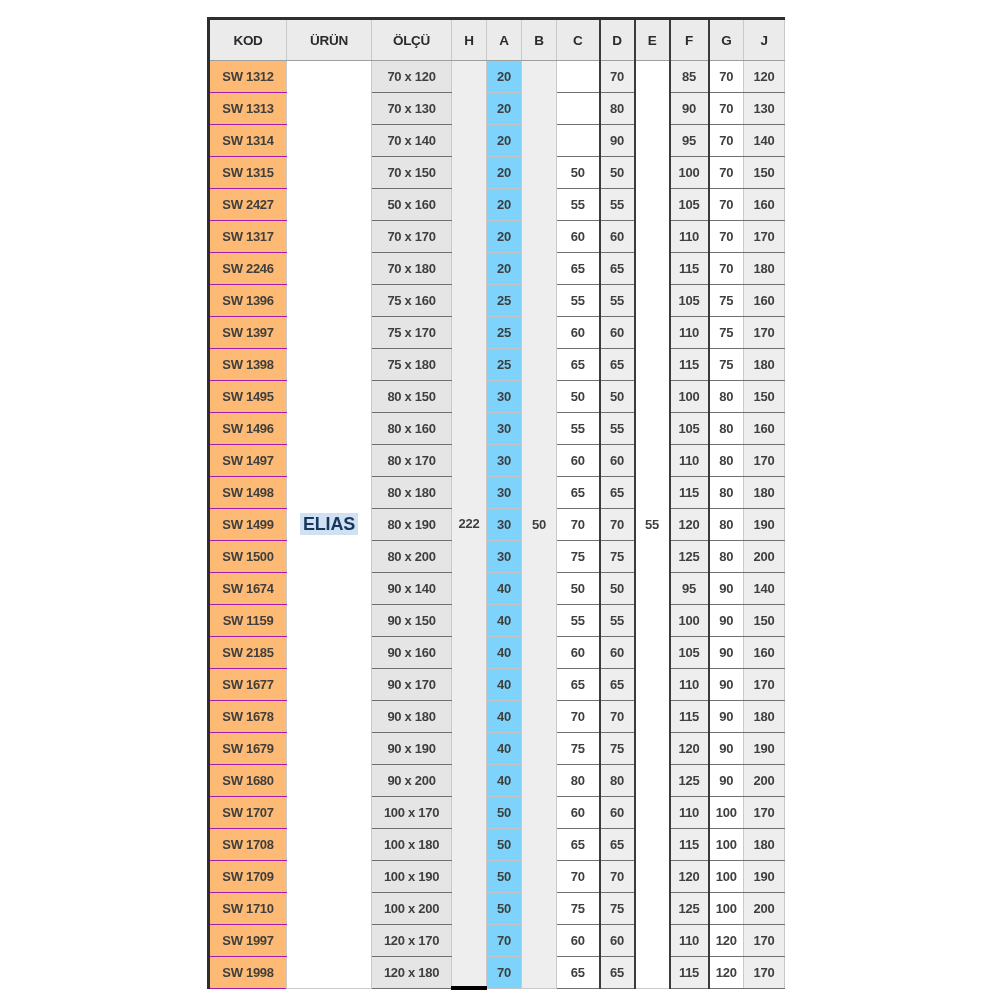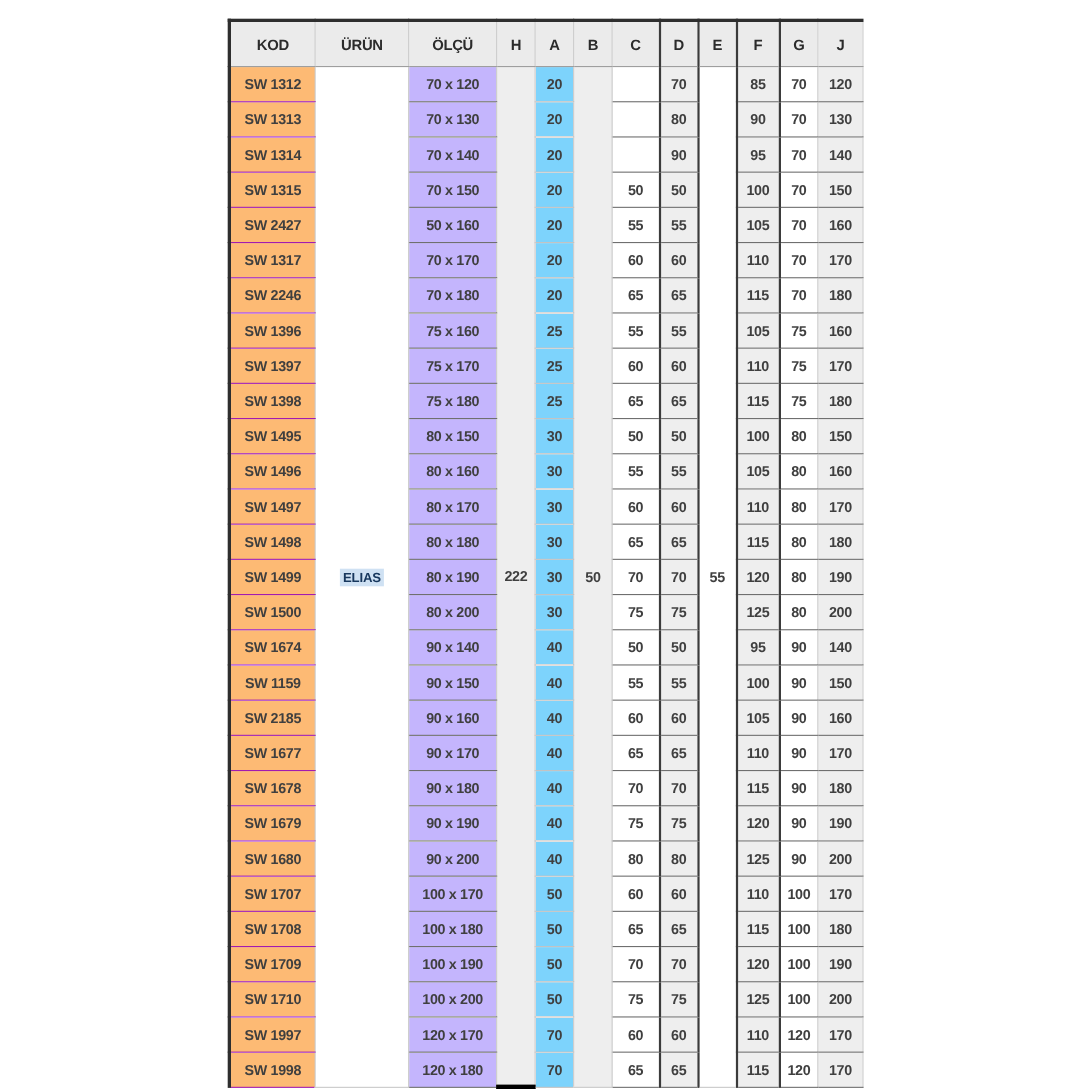--- a/index.html
+++ b/index.html
@@ -20,41 +20,41 @@
   }
   table.spec th{
     height:40px;background:var(--header-bg,#ebebeb);color:#2b2b2b;
     font-size:13.5px;border-right:1px solid #c9c9c9;border-bottom:1px solid #9e9e9e;
   }
   table.spec td{height:31px;border-right:1px solid #c9c9c9;}
 
   
   td.c-kod{background:#fdba74;border-bottom:1px solid #a21caf;}
   td.c-urun{background:#ffffff;border-bottom:1px solid #c9c9c9;}
-  td.c-olcu{background:#c4b5fd;border-bottom:1px solid #6f6f6f;}
+  td.c-olcu{background:#e5e5e5;border-bottom:1px solid #6f6f6f;}
   td.c-h{background:var(--shaded-col-bg,#efefef);border-bottom:6px solid #000000;}
   td.c-a{background:#7dd3fc;border-bottom:1px solid #c3c3c3;}
   td.c-b{background:var(--shaded-col-bg,#efefef);border-bottom:1px solid #c9c9c9;}
   td.c-c{background:#ffffff;border-bottom:1px solid #6f6f6f;}
   td.c-d{background:var(--shaded-col-bg,#eeeeee);border-bottom:1px solid #6f6f6f;}
   td.c-e{background:#ffffff;border-bottom:1px solid #c9c9c9;}
   td.c-f{background:var(--shaded-col-bg,#eeeeee);border-bottom:1px solid #6f6f6f;}
   td.c-g{background:#ffffff;border-bottom:1px solid #6f6f6f;}
   td.c-j{background:var(--shaded-col-bg,#eeeeee);border-bottom:1px solid #6f6f6f;}
 
   
   .c-c{border-right:2px solid var(--dark-border,#3b3b3b) !important;}
   .c-d{border-right:2px solid var(--dark-border,#3b3b3b) !important;}
   .c-e{border-right:2px solid var(--dark-border,#3b3b3b) !important;}
   .c-f{border-right:2px solid var(--dark-border,#3b3b3b) !important;}
 
   .highlight{
     background:var(--highlight-bg,#cfe1f3);
     color:var(--highlight-text,#17375d);
-    padding:1px 3px;font-size:12px;font-weight:700;letter-spacing:-0.2px;
+    padding:1px 3px;font-size:18px;font-weight:700;letter-spacing:-0.2px;
   }
 </style>
 </head>
 <body>
 
 <div class="page">
   <table class="spec">
     <colgroup>
       <col style="width:78px">
         <col style="width:85px">

